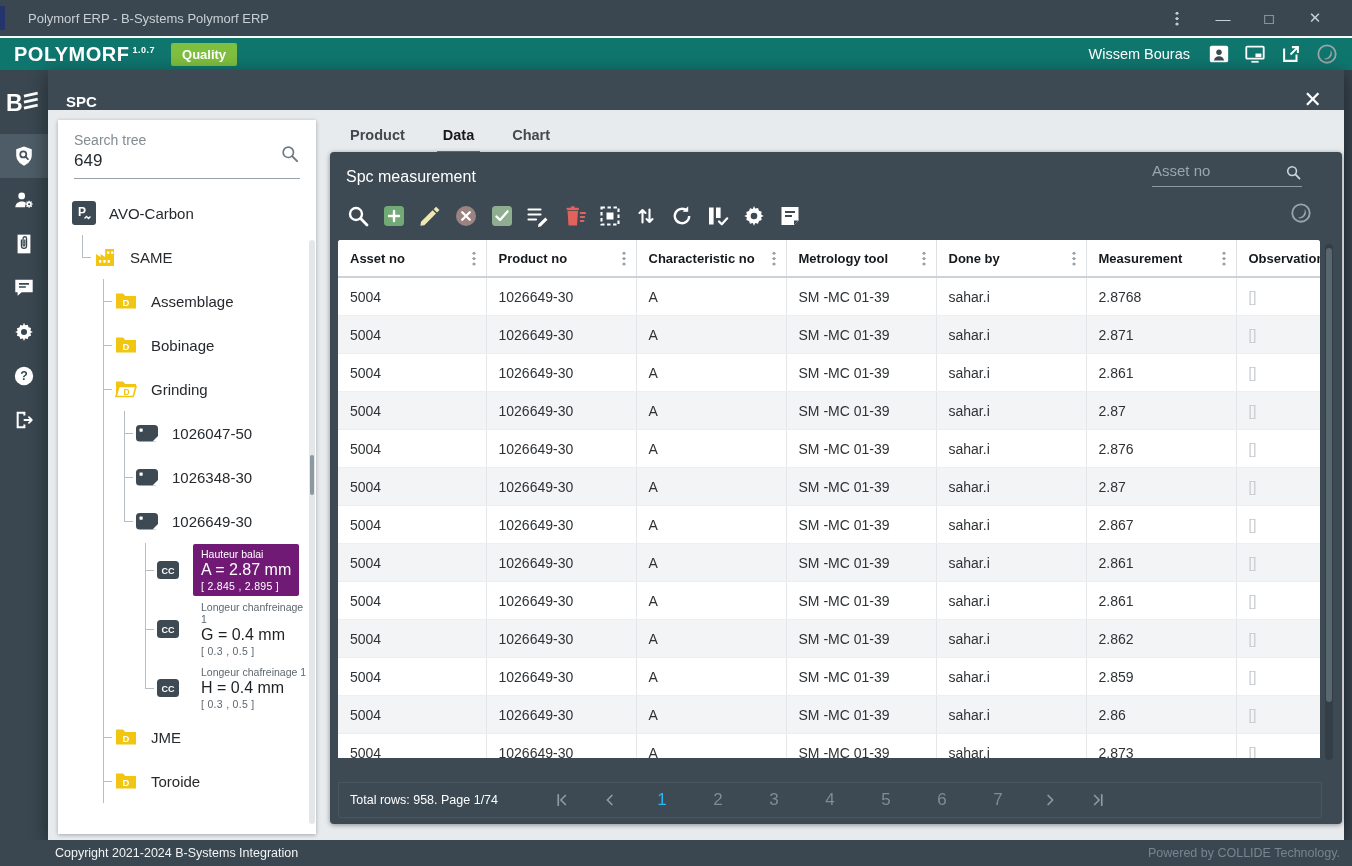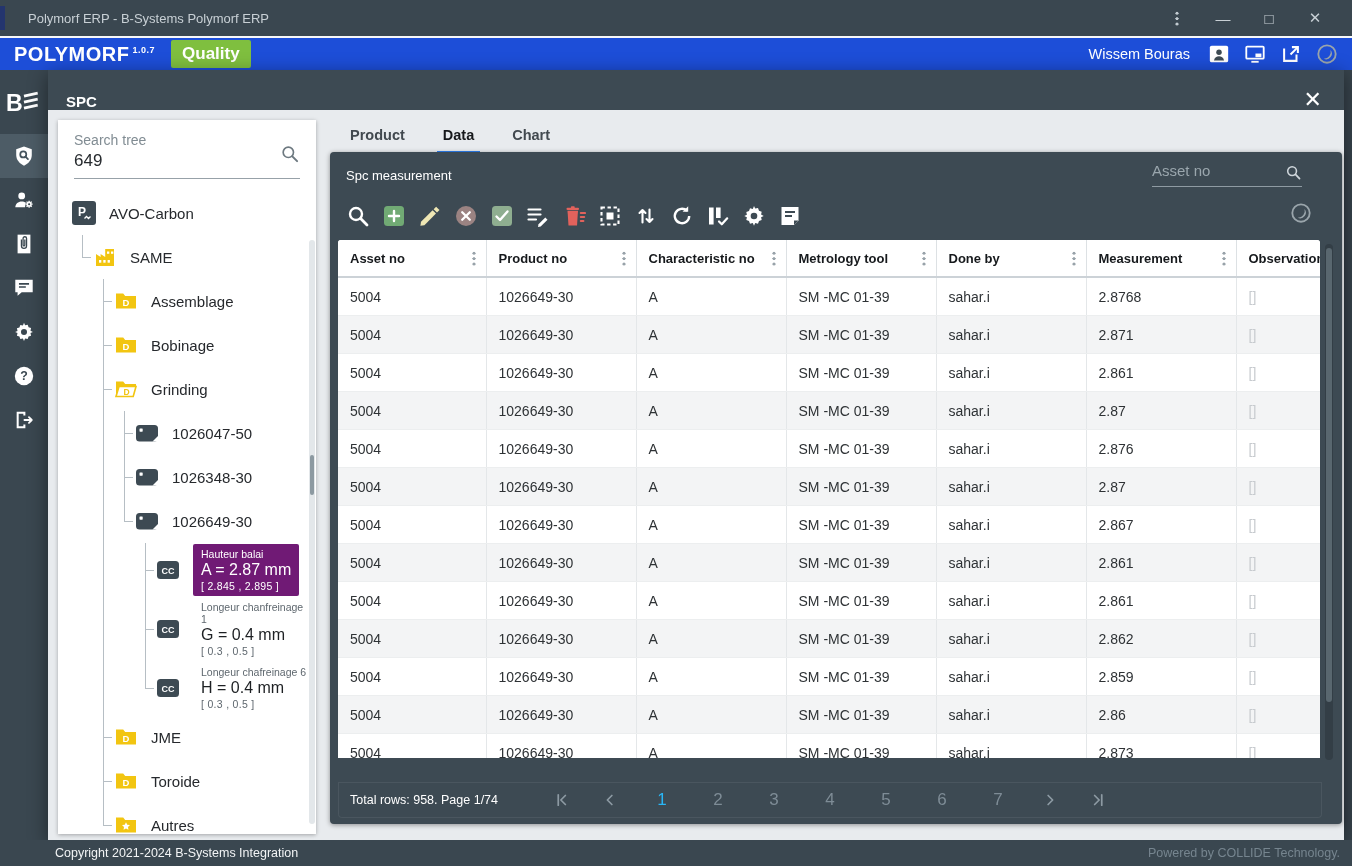--- a/index.html
+++ b/index.html
@@ -10,25 +10,25 @@
   .titlebar{position:absolute;top:0;left:0;right:0;height:36px;background:#3a4750;
             display:flex;align-items:center}
   .win-app-icon{width:5px;height:24px;background:#24356e;margin-right:23px}
   .win-title{font-size:13px;color:#c8d0d5}
   .win-controls{margin-left:auto;display:flex;align-items:center;gap:0;padding-right:14px}
   .win-btn{width:46px;height:34px;display:flex;align-items:center;justify-content:center;
            color:#c8d0d5;font-size:15px;background:none;border:none;cursor:pointer}
   .kebab{width:4px;height:15px;background-image:radial-gradient(circle at 2px 2.4px,#c2cbd1 1.5px,transparent 1.7px);
          background-size:4px 5.4px;background-repeat:repeat-y}
   .sep-line{position:absolute;top:36px;left:0;right:0;height:2px;background:#f7f8f8}
-  .appbar{position:absolute;top:38px;left:0;right:0;height:32px;background:#1d4ed8;
+  .appbar{position:absolute;top:38px;left:0;right:0;height:32px;background:#0f766e;
           display:flex;align-items:center;padding:0 14px;box-sizing:border-box}
   .brand{color:#fff;font-size:20px;font-weight:800;letter-spacing:.5px}
   .brand-version{color:#fff;font-size:9px;font-weight:700;vertical-align:super;margin-left:3px}
-  .badge{background:#7fbf3f;color:#fff;font-size:17px;font-weight:700;border-radius:2px;
+  .badge{background:#7fbf3f;color:#fff;font-size:13px;font-weight:700;border-radius:2px;
          padding:4px 11px;margin-left:16px}
   .appbar-right{margin-left:auto;display:flex;align-items:center;gap:14px}
   .user-name{color:#fff;font-size:14.5px;margin-right:4px}
   .hicon{width:22px;height:22px;display:flex;align-items:center;justify-content:center;cursor:pointer}
   
   .rail{position:absolute;left:0;top:70px;width:48px;bottom:26px;background:#3a4750}
   .rail-logo{height:46px;display:flex;align-items:center;justify-content:center;margin-top:10px}
   .rail-nav{display:flex;flex-direction:column;margin-top:8px}
   .side-item{height:44px;display:flex;align-items:center;justify-content:center;cursor:pointer}
   .side-item.active{background:#4d5c66}
@@ -67,21 +67,21 @@
   .char.sel .c1,.char.sel .c2,.char.sel .c3{color:#fff}
   .tree-sb{position:absolute;right:1px;top:120px;width:6px;bottom:10px;background:#e3e7ea;border-radius:3px}
   .tree-sb .thumb{position:absolute;top:215px;left:1px;width:4px;height:40px;background:#8c99a1;border-radius:2px}
   
   .tab-bar{position:absolute;left:296px;top:8px;display:flex}
   .tab{padding:9px 6px 8px;margin-right:26px;font-size:14.5px;font-weight:700;color:#42494f;cursor:pointer;
        border-bottom:3px solid transparent}
   .tab.active{color:#16181b;border-bottom-color:#2d7ff0}
   .ms-panel{position:absolute;left:282px;right:2px;top:42px;bottom:16px;background:#3d4a53;
             border-radius:4px;box-shadow:0 1px 5px rgba(0,0,0,.4)}
-  .panel-title{position:absolute;left:16px;top:16px;color:#fff;font-size:13px}
+  .panel-title{position:absolute;left:16px;top:16px;color:#fff;font-size:16px}
   .panel-kebab{position:absolute;left:800px;top:15px;cursor:pointer}
   .panel-kebab .kebab{background-image:radial-gradient(circle at 2px 2.4px,#cfd6db 1.5px,transparent 1.7px)}
   .panel-search{position:absolute;left:822px;top:10px;width:150px;border-bottom:1px solid #8f9ba3;
                 padding-bottom:6px;cursor:text}
   .panel-search .ph{font-size:15px;color:#9aa6ad}
   .panel-search .mag{position:absolute;right:0;top:2px}
   .panel-contrast{position:absolute;right:30px;top:50px;cursor:pointer}
   .toolbar{position:absolute;left:14px;top:50px;display:flex;gap:9px}
   .tbtn{width:27px;height:27px;padding:1px;background:none;border:none;cursor:pointer;
         display:flex;align-items:center;justify-content:center;color:#fff}
@@ -402,21 +402,21 @@
             <span class="tcol tline"></span>
             <span class="tcol"></span>
             <span class="telbow tlast"></span>
             <span class="ticon">
               <svg viewBox="0 0 24 20">
                 <rect x="1" y="1" width="22" height="18" rx="3.5" fill="#3d4a53"></rect>
                 <text x="12" y="14.3" font-size="9" font-weight="bold" fill="#fff" text-anchor="middle" font-family="Liberation Sans, sans-serif">CC</text>
               </svg>
             </span>
             <div class="char">
-              <div class="c1">Longeur chafreinage 6</div>
+              <div class="c1">Longeur chafreinage 1</div>
               <div class="c2">H = 0.4 mm</div>
               <div class="c3">[ 0.3 , 0.5 ]</div>
             </div>
           </div>
           <div class="tnode">
             <span class="tcol"></span>
             <span class="telbow"></span>
             <span class="ticon">
               <svg viewBox="0 0 24 24">
                 <path d="M2 4.5h7.2l2 2.5H22v12.5H2z" fill="#f2c511"></path>
@@ -428,31 +428,20 @@
           <div class="tnode">
             <span class="tcol"></span>
             <span class="telbow"></span>
             <span class="ticon">
               <svg viewBox="0 0 24 24">
                 <path d="M2 4.5h7.2l2 2.5H22v12.5H2z" fill="#f2c511"></path>
                 <text x="12" y="16.5" font-size="9.5" font-weight="bold" fill="#fff" text-anchor="middle" font-family="Liberation Sans, sans-serif">D</text>
               </svg>
             </span>
             <div class="tlabel">Toroide</div>
-          </div>
-          <div class="tnode">
-            <span class="tcol"></span>
-            <span class="telbow tlast"></span>
-            <span class="ticon">
-              <svg viewBox="0 0 24 24">
-                <path d="M2 4.5h7.2l2 2.5H22v12.5H2z" fill="#f2c511"></path>
-                <path d="M12 9.2l1.25 2.5 2.75.4-2 1.95.45 2.75L12 15.5l-2.45 1.3.45-2.75-2-1.95 2.75-.4z" fill="#fff"></path>
-              </svg>
-            </span>
-            <div class="tlabel">Autres</div>
           </div>
         </div>
       <div class="tree-sb">
           <div class="thumb"></div>
         </div>
     </div>
 
     <div class="tab-bar">
         <div class="tab">Product</div>
         <div class="tab active">Data</div>

